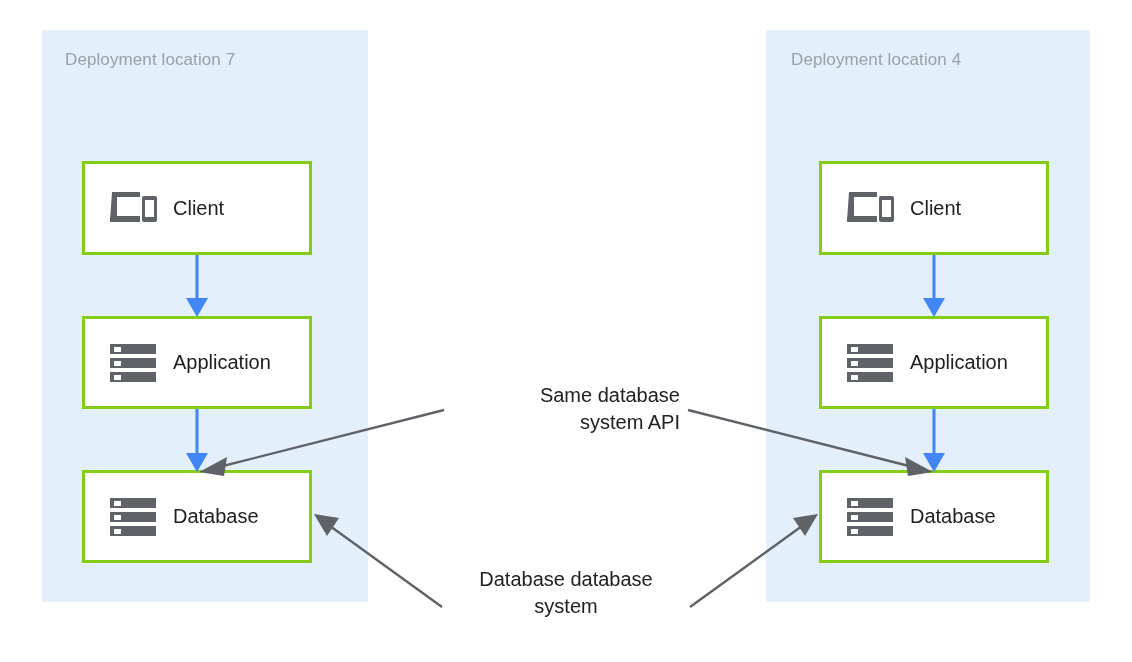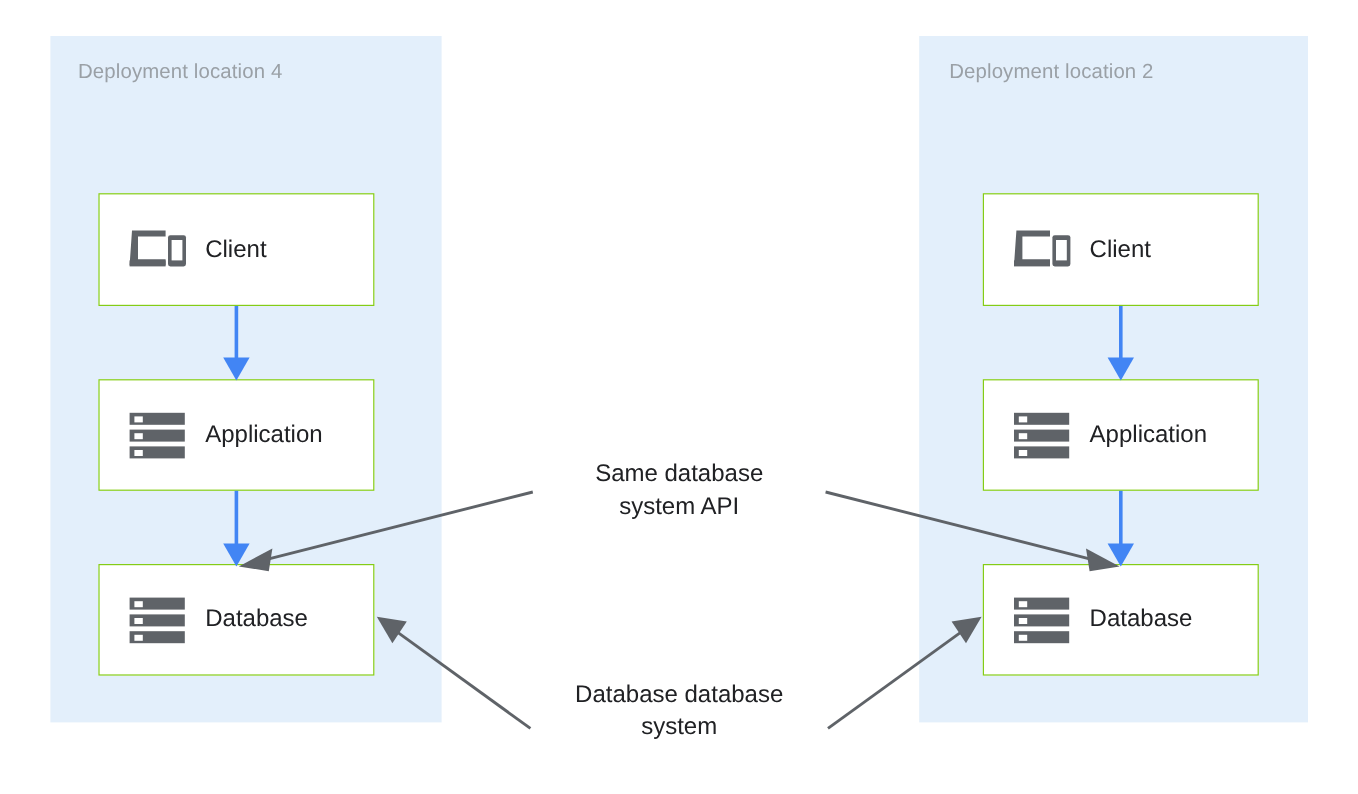--- a/index.html
+++ b/index.html
@@ -20,21 +20,21 @@
     position:absolute;
     color:#9AA0A6;
     font-size:17px;
     letter-spacing:0.1px;
     white-space:nowrap;
   }
 
   .node{
     position:absolute;
     background:#ffffff;
-    border:1px solid #84cc16;
+    border:3px solid #84cc16;
     box-sizing:border-box;
     display:flex;
     align-items:center;
   }
   .node-icon{
     width:52px;
     height:44px;
     margin-left:22px;
     flex:0 0 auto;
     display:flex;
@@ -62,21 +62,21 @@
     line-height:27px;
     white-space:pre-line;
   }
 </style>
 </head>
 <body>
 
 <div id="stage">
 
   <div class="panel" style="left:42px;top:30px;width:326px;height:572px;"></div>
-  <div class="panel-title" style="left:65px;top:50px;">Deployment location 4</div>
+  <div class="panel-title" style="left:65px;top:50px;">Deployment location 7</div>
 
   <div class="node" style="left:82px;top:161px;width:230px;height:94px;">
     <span class="node-icon">
       <svg width="50" height="40" viewBox="0 0 50 40" aria-hidden="true">
         <path d="M4 4 H32 V9 H9 V28 H32 V33 H2 V33 Z" fill="#5F6368"></path>
         <rect x="2" y="29" width="30" height="5" fill="#5F6368"></rect>
         <rect x="34" y="8" width="15" height="26" rx="2" fill="#5F6368"></rect>
         <rect x="37" y="12" width="9" height="17" fill="#ffffff"></rect>
       </svg>
     </span>
@@ -105,21 +105,21 @@
         <rect x="2" y="17" width="46" height="10" fill="#5F6368"></rect>
         <rect x="6" y="20" width="7" height="5" fill="#ffffff"></rect>
         <rect x="2" y="31" width="46" height="10" fill="#5F6368"></rect>
         <rect x="6" y="34" width="7" height="5" fill="#ffffff"></rect>
       </svg>
     </span>
     <span class="node-label">Database</span>
   </div>
 
   <div class="panel" style="left:766px;top:30px;width:324px;height:572px;"></div>
-  <div class="panel-title" style="left:791px;top:50px;">Deployment location 2</div>
+  <div class="panel-title" style="left:791px;top:50px;">Deployment location 4</div>
 
   <div class="node" style="left:819px;top:161px;width:230px;height:94px;">
     <span class="node-icon">
       <svg width="50" height="40" viewBox="0 0 50 40" aria-hidden="true">
         <path d="M4 4 H32 V9 H9 V28 H32 V33 H2 V33 Z" fill="#5F6368"></path>
         <rect x="2" y="29" width="30" height="5" fill="#5F6368"></rect>
         <rect x="34" y="8" width="15" height="26" rx="2" fill="#5F6368"></rect>
         <rect x="37" y="12" width="9" height="17" fill="#ffffff"></rect>
       </svg>
     </span>
@@ -185,19 +185,19 @@
     <g>
       <line x1="442" y1="607" x2="330" y2="526" stroke="#5F6368" stroke-width="2.4"></line>
       <path d="M314 514 L339 518 L327 536 Z" fill="#5F6368"></path>
     </g>
     <g>
       <line x1="690" y1="607" x2="802" y2="526" stroke="#5F6368" stroke-width="2.4"></line>
       <path d="M818 514 L793 518 L805 536 Z" fill="#5F6368"></path>
     </g>
   </svg>
 
-  <div class="annot" style="left:452px;top:382px;width:228px;">Same database
+  <div class="annot" style="left:452px;top:382px;width:228px;text-align:right;">Same database
 system API</div>
 
   <div class="annot" style="left:452px;top:566px;width:228px;">Database database
 system</div>
 
 </div>
 
 </body></html>

